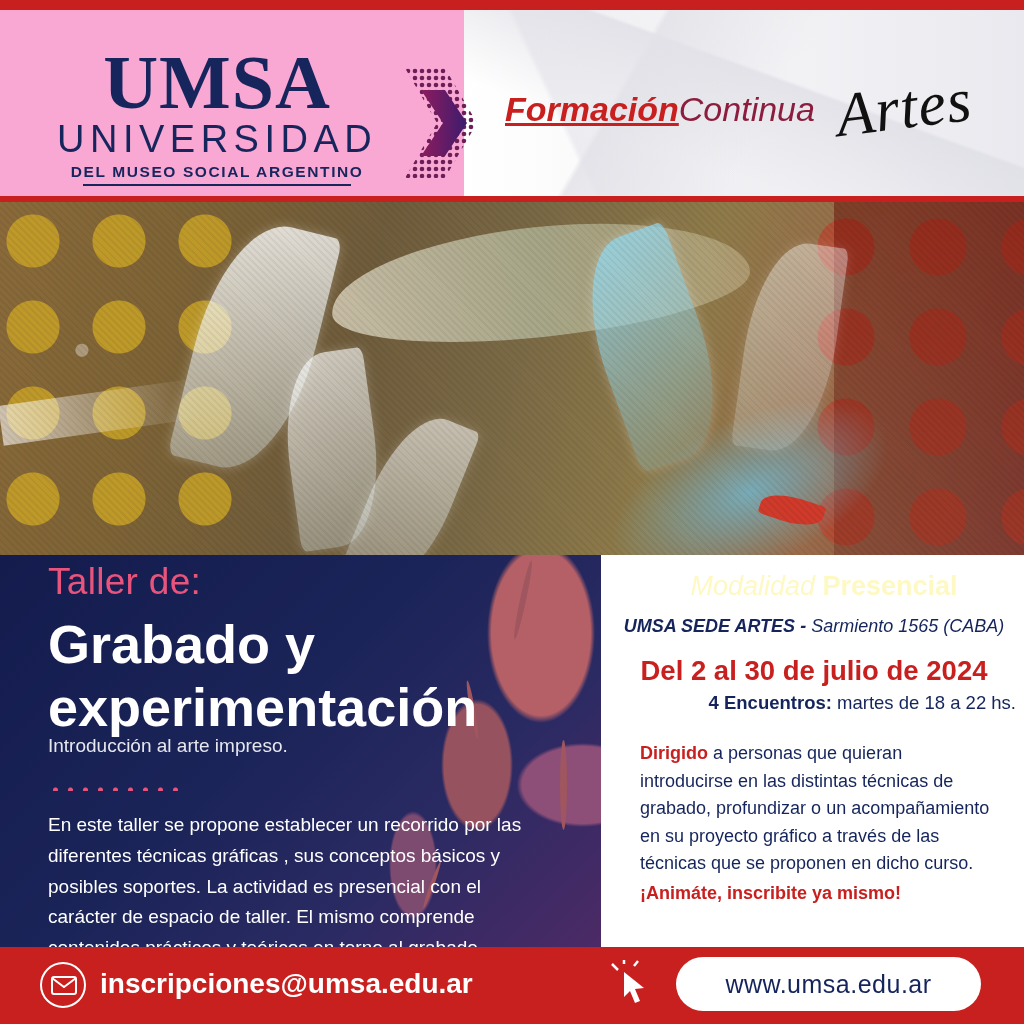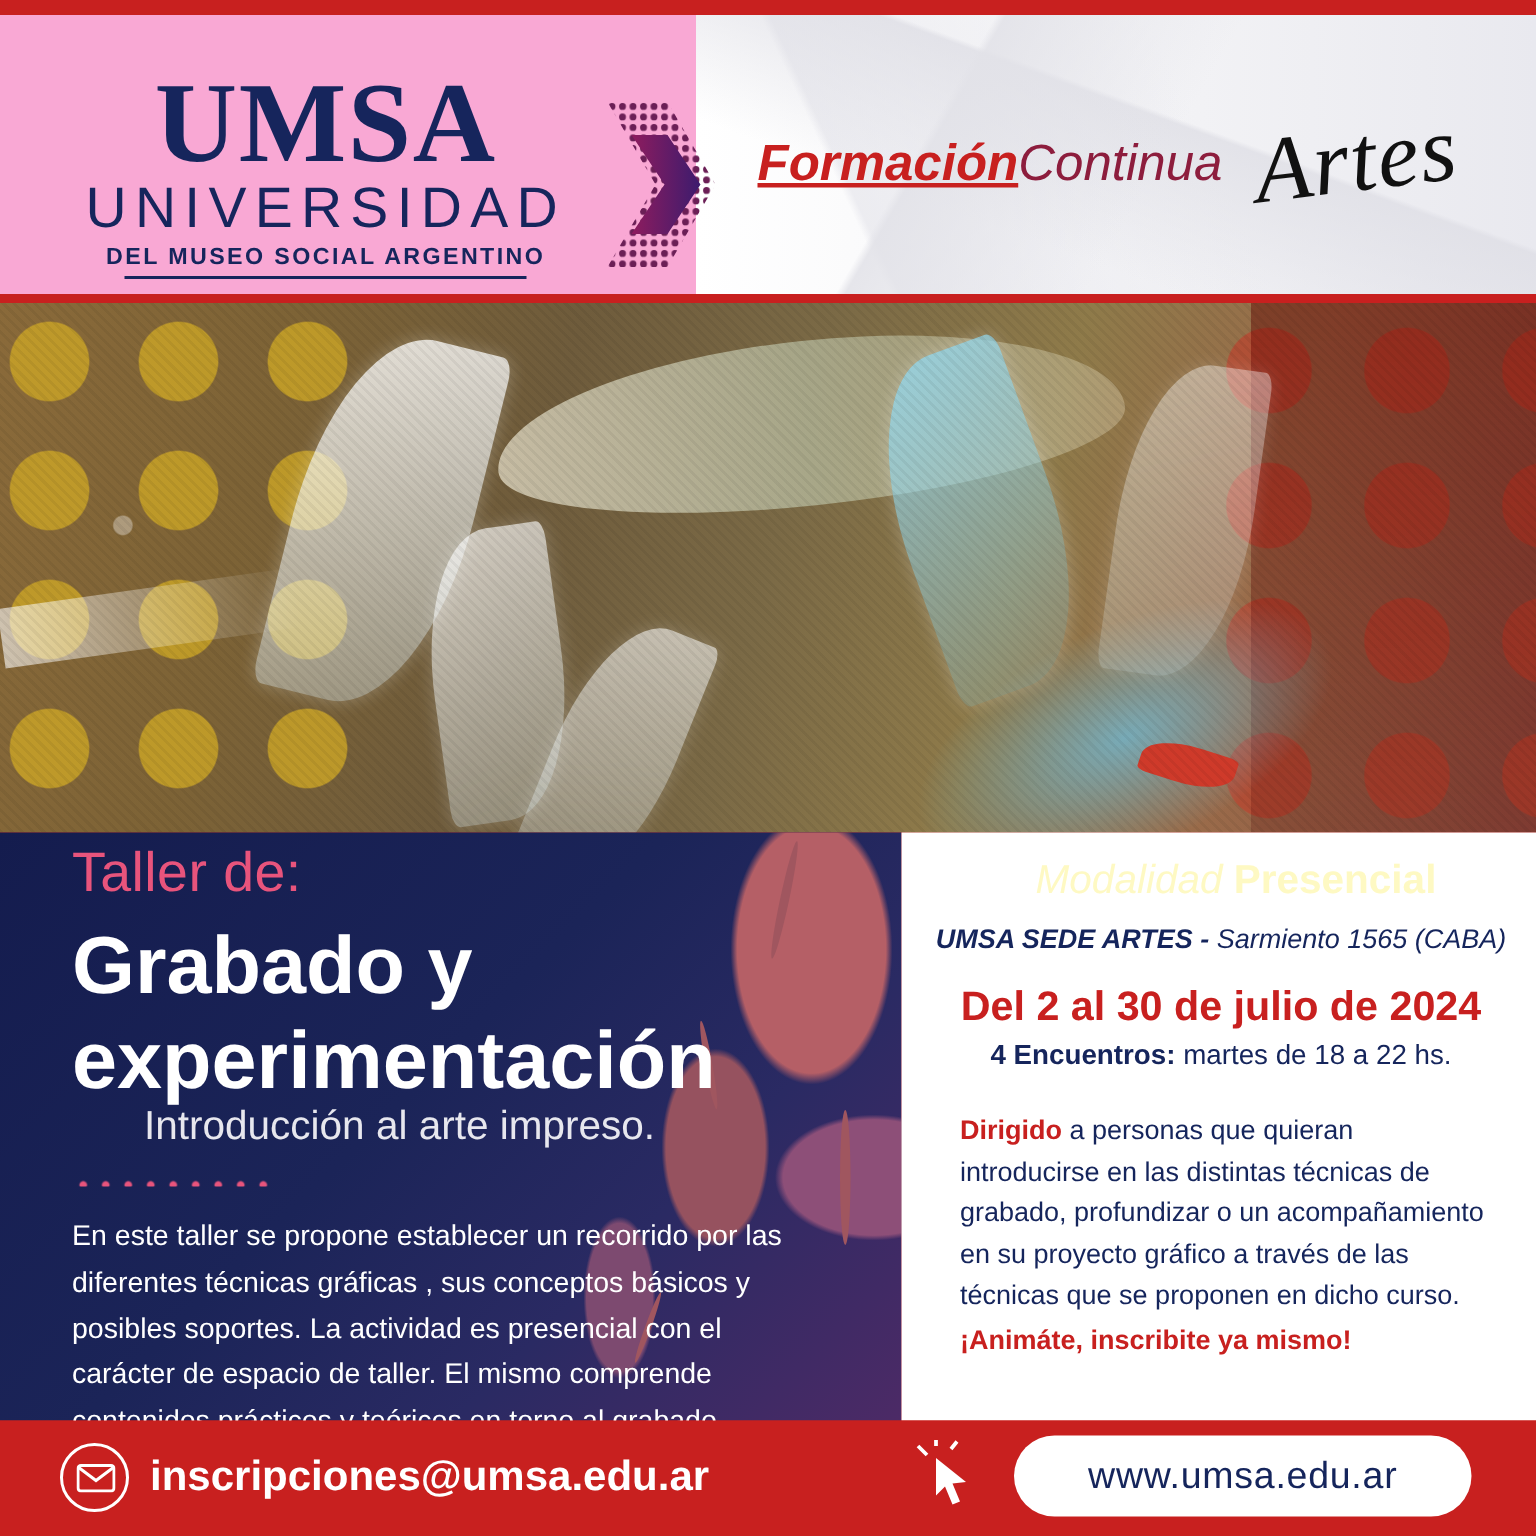--- a/index.html
+++ b/index.html
@@ -151,21 +151,21 @@
     position:absolute; left:48px; top:561px;
     font-size:37px; color:#e8547c; font-weight:300; letter-spacing:0.3px;
   }
   .title-main {
     position:absolute; left:48px; top:613px;
     font-size:54px; color:#ffffff; font-weight:bold; line-height:1.16;
     letter-spacing:0px;
   }
   .subtitle {
     position:absolute; left:48px; top:735px;
-    font-size:27px; color:#e7e7ee; font-weight:300;margin-left:48px;
+    font-size:19px; color:#e7e7ee; font-weight:300;
   }
   .dotrule {
     position:absolute; left:48px; top:787px; width:135px; height:4px;
     background-image:radial-gradient(circle, #e8547c 0 2px, rgba(232,84,124,0) 3px);
     background-size:15px 6px; background-repeat:repeat-x;
   }
   .body-text {
     position:absolute; left:48px; top:810px; width:490px;
     font-size:19px; color:#ffffff; line-height:1.62;
   }
@@ -184,21 +184,21 @@
     font-size:18px; color:#15255c;margin-top:10px;
   }
   .sede b { font-weight:bold; font-style:italic; }
   .sede i { font-style:italic; font-weight:normal; }
 
   .fechas {
     position:absolute; left:612px; top:655px; width:404px; text-align:center;
     font-size:27.5px; color:#c8201f; font-weight:bold;
   }
   .encuentros {
-    position:absolute; left:612px; top:692px; width:404px; text-align:center;
+    position:absolute; left:612px; top:692px; width:404px; text-align:right;
     font-size:18.5px; color:#15255c;
   }
   .encuentros b { font-weight:bold; }
   .dirigido {
     position:absolute; left:640px; top:740px; width:360px;
     font-size:18px; color:#15255c; line-height:1.53;
   }
   .dirigido .hl { color:#c8201f; font-weight:bold; }
   .dirigido .anim { color:#c8201f; font-weight:bold; display:block; margin-top:2px; }
 

